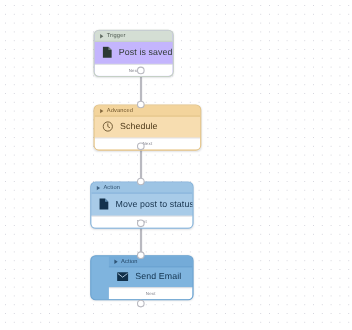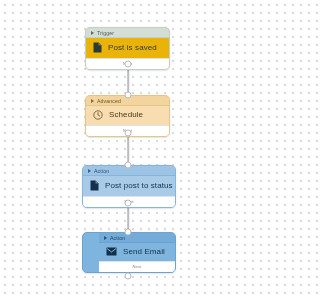--- a/index.html
+++ b/index.html
@@ -78,27 +78,27 @@
     text-align:center;
     font-size:4px;
     color:#7e7e88;
     letter-spacing:0.2px;
     padding:2.2px 0 2.6px 0;
     border-top:1px solid rgba(120,125,140,.22);
   }
   .ico{flex:0 0 auto;display:block;}
 
   
-  #n1{left:85px;top:27px;width:85px;
-      background:#eab308;border:1px solid #c4d0c4;}
+  #n1{left:85px;top:27px;width:73px;
+      background:#c4b5fd;border:1px solid #c4d0c4;}
   #n1 .node-head{background:#d4ded4;color:#4d584f;border-bottom:1px solid #c4d0c4;}
   #n1 .node-title{color:#2f3a33;}
 
   
-  #n2{left:85px;top:95px;width:85px;
+  #n2{left:85px;top:95px;width:98px;
       background:#f7ddb0;border:1px solid #e3c489;}
   #n2 .node-head{background:#f3d49c;color:#705party;color:#70552b;border-bottom:1px solid #e3c489;}
   #n2 .node-title{color:#4a3617;}
 
   
   #n3{left:82px;top:165px;width:94px;
       background:#a8cbe8;border:1px solid #87b4db;}
   #n3 .node-head{background:#9dc4e4;color:#2e4f6d;border-bottom:1px solid #87b4db;}
   #n3 .node-title{color:#16324c;}
 
@@ -153,21 +153,21 @@
   <div class="node" id="n3">
     <div class="node-head">
       <span class="tri"></span>
       <span>Action</span>
     </div>
     <div class="node-body">
       <svg class="ico" width="9" height="11" viewBox="0 0 18 22">
         <path d="M1 1h10l6 6v14H1z" fill="#14324d"></path>
         <path d="M11 1l6 6h-6z" fill="#5f8cb2"></path>
       </svg>
-      <span class="node-title">Post post to status</span>
+      <span class="node-title">Move post to status</span>
     </div>
     <div class="node-foot">Next</div>
   </div>
   <div class="port" style="top:165px;"></div>
   <div class="port" style="top:203px;"></div>
 
   <div class="node" id="n4">
     <div class="node-head">
       <span class="tri"></span>
       <span>Action</span>

